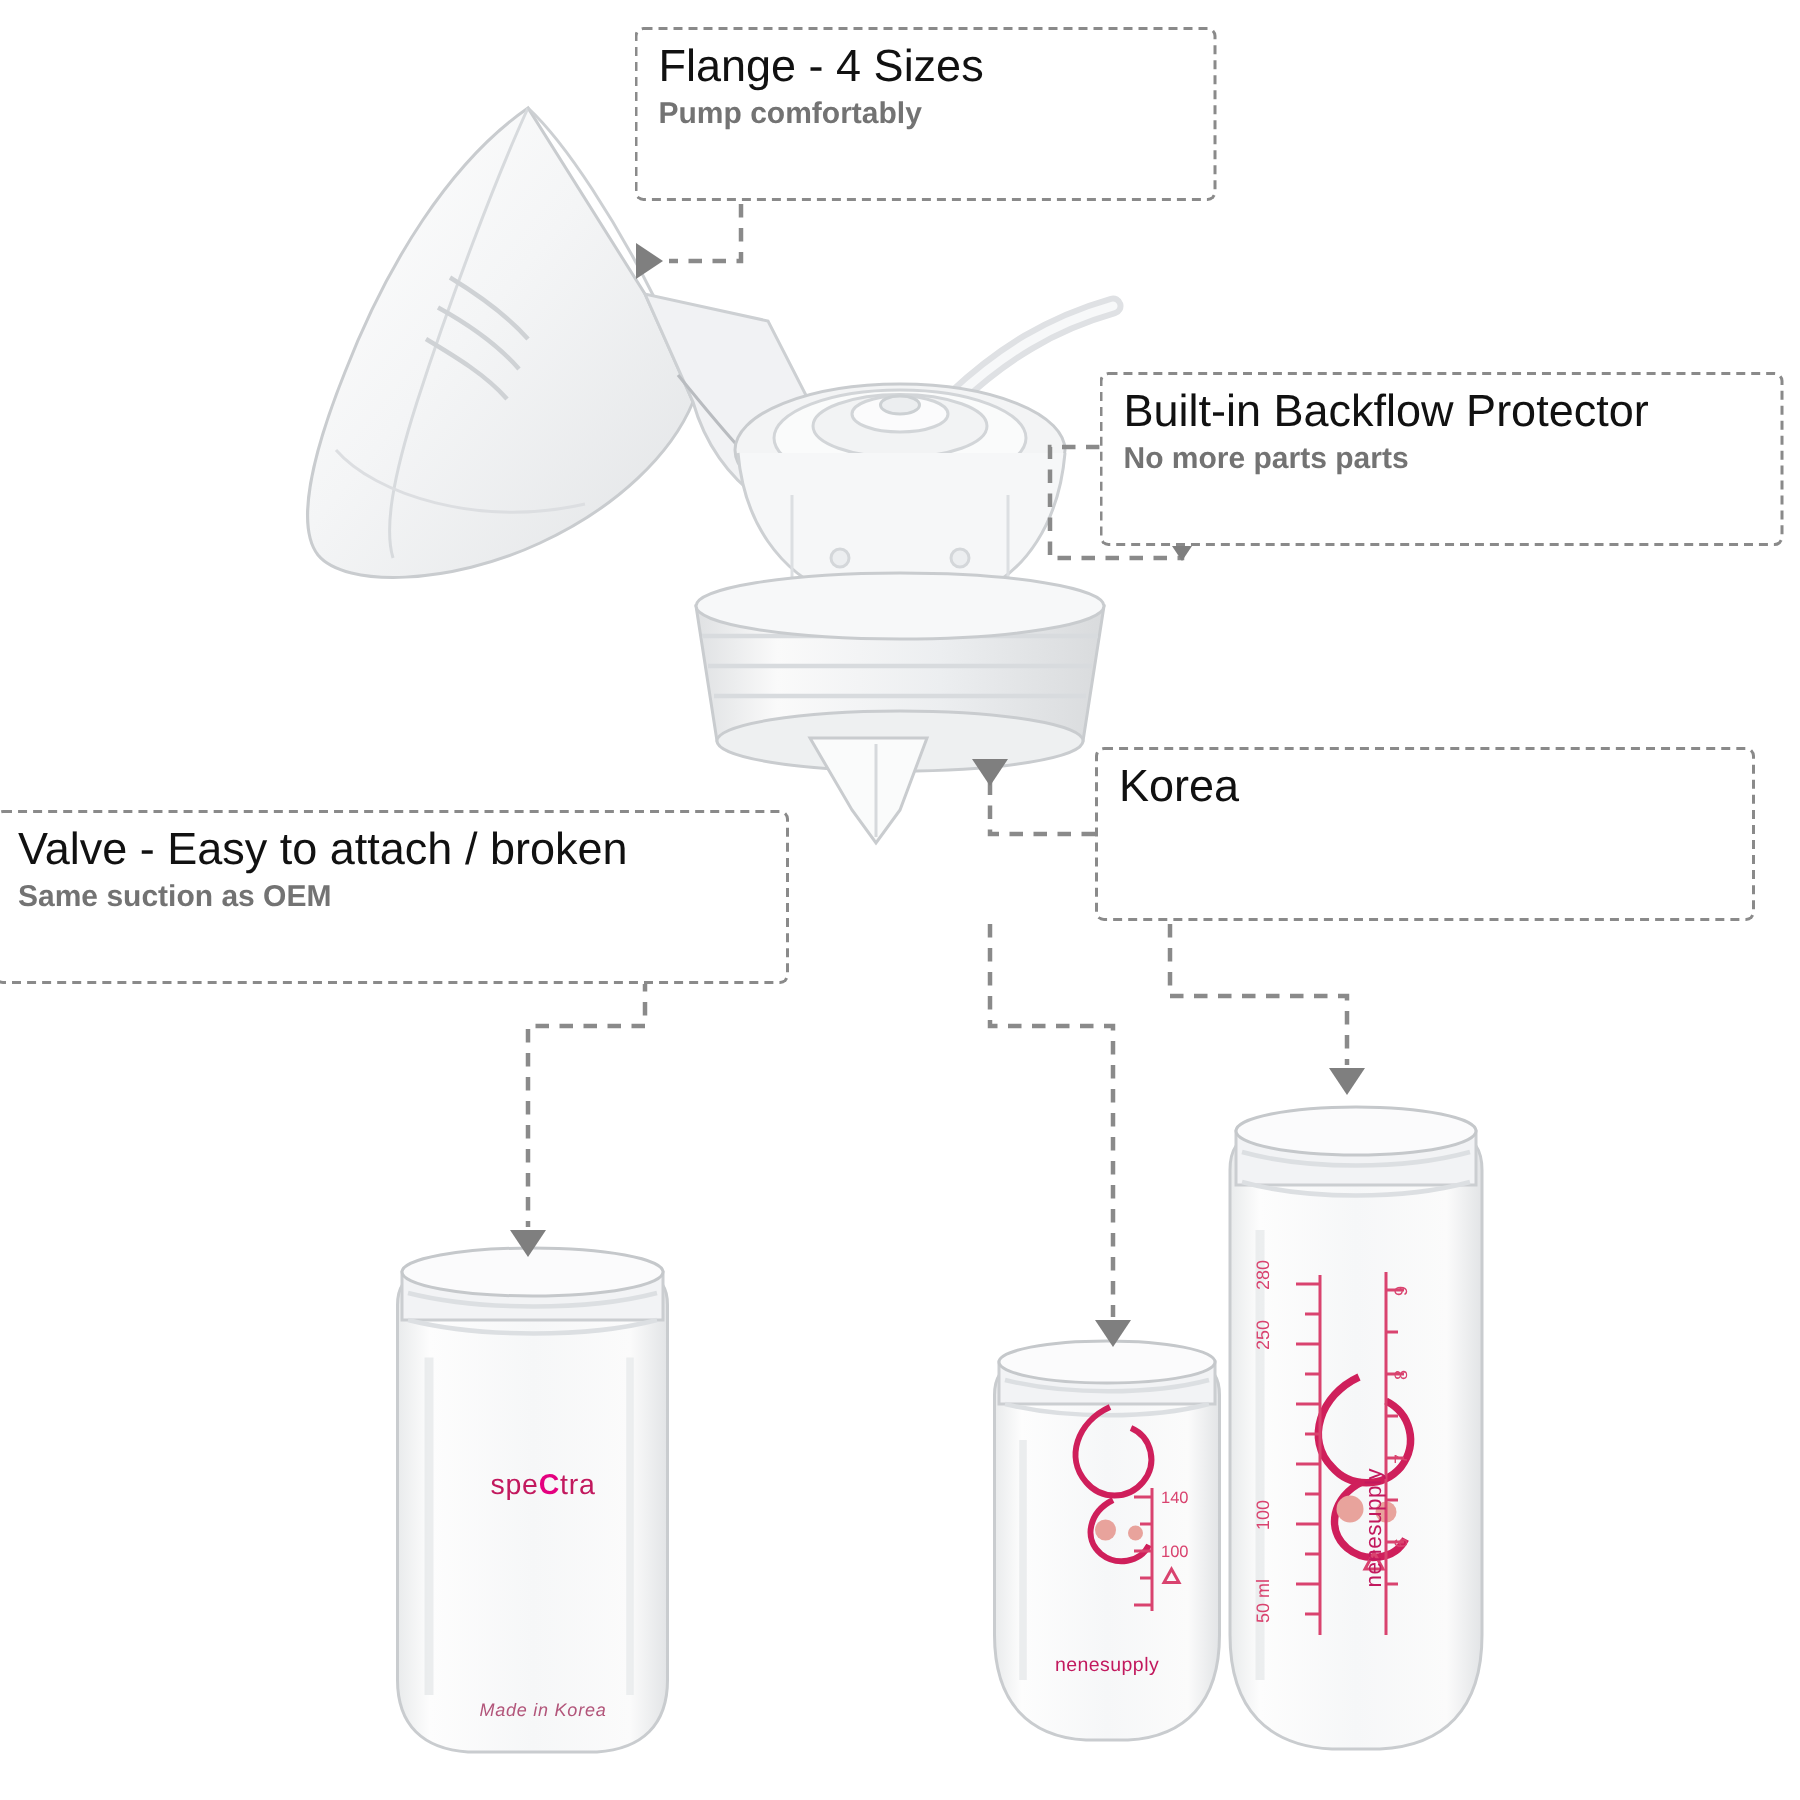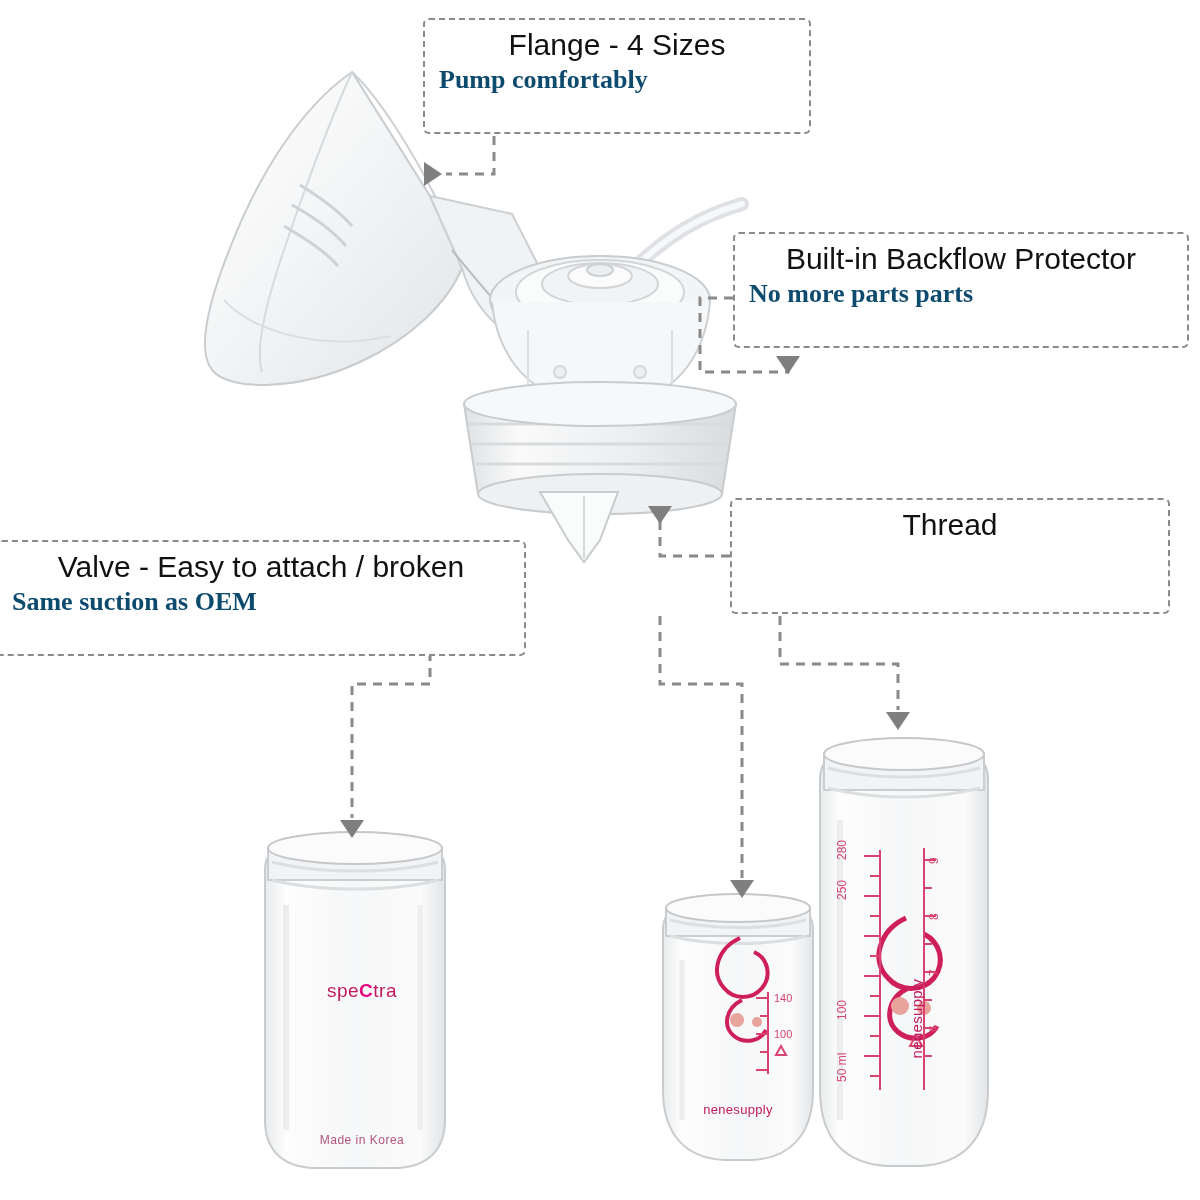--- a/index.html
+++ b/index.html
@@ -19,46 +19,44 @@
     border-radius:6px;
     background:#ffffff;
     padding:6px 14px 10px 14px;
     box-sizing:border-box;
   }
   .callout .line1{
     font-size:30px;
     color:#111111;
     line-height:1.25;
     white-space:nowrap;
-    text-align:center;
   }
   .callout .line2{
-    font-size:26px;
-    color:#0c4a6e;
+    font-size:20px;
+    color:#737373;
     font-weight:bold;
     line-height:1.25;
     white-space:nowrap;
-    font-family:Liberation Serif, serif;
   }
 
   #callout-flange{left:423px;top:18px;width:388px;height:116px;}
-  #callout-backflow{left:733px;top:232px;width:456px;height:116px;}
+  #callout-backflow{left:733px;top:248px;width:456px;height:116px;}
   #callout-thread{left:730px;top:498px;width:440px;height:116px;}
   #callout-valve{left:-4px;top:540px;width:530px;height:116px;}
 
   .brandtext{position:absolute;pointer-events:none;}
   .spectra{
     left:282px;top:980px;width:160px;
     font-size:19px;color:#c2195e;letter-spacing:.5px;
     text-align:center;
   }
   .spectra b{color:#e4007f;font-weight:bold;}
   .madein{
     left:282px;top:1133px;width:160px;
-    font-size:12px;color:#b2557a;text-align:center;letter-spacing:.5px;
+    font-size:12px;color:#b2557a;text-align:center;letter-spacing:.5px;font-style:italic;
   }
   .nene-small{
     left:678px;top:1102px;width:120px;
     font-size:13px;color:#c2195e;text-align:center;letter-spacing:.3px;
   }
   .nene-big{
     left:846px;top:1010px;width:140px;
     font-size:15px;color:#c2195e;text-align:center;letter-spacing:.3px;
     transform:rotate(-90deg);transform-origin:50% 50%;
   }
@@ -266,21 +264,21 @@
     <div class="line1">Flange - 4 Sizes</div>
     <div class="line2">Pump comfortably</div>
   </div>
 
   <div class="callout" id="callout-backflow">
     <div class="line1">Built-in Backflow Protector</div>
     <div class="line2">No more parts parts</div>
   </div>
 
   <div class="callout" id="callout-thread">
-    <div class="line1">Thread</div>
+    <div class="line1">Korea</div>
   </div>
 
   <div class="callout" id="callout-valve">
     <div class="line1">Valve - Easy to attach / broken</div>
     <div class="line2">Same suction as OEM</div>
   </div>
 
 </div>
 
 </body></html>

